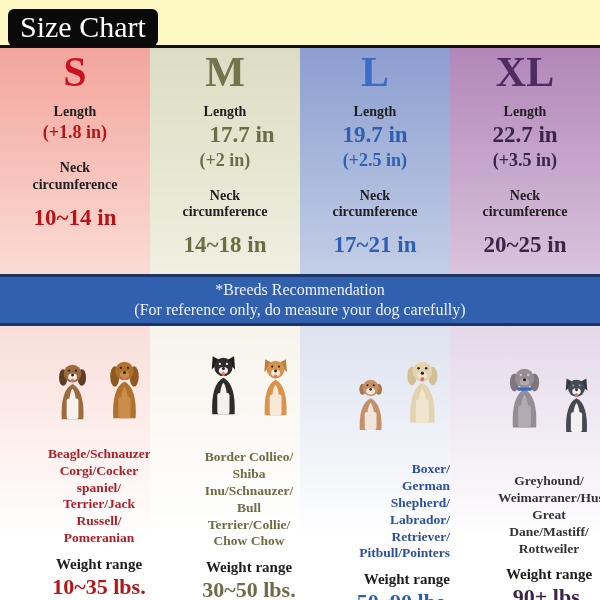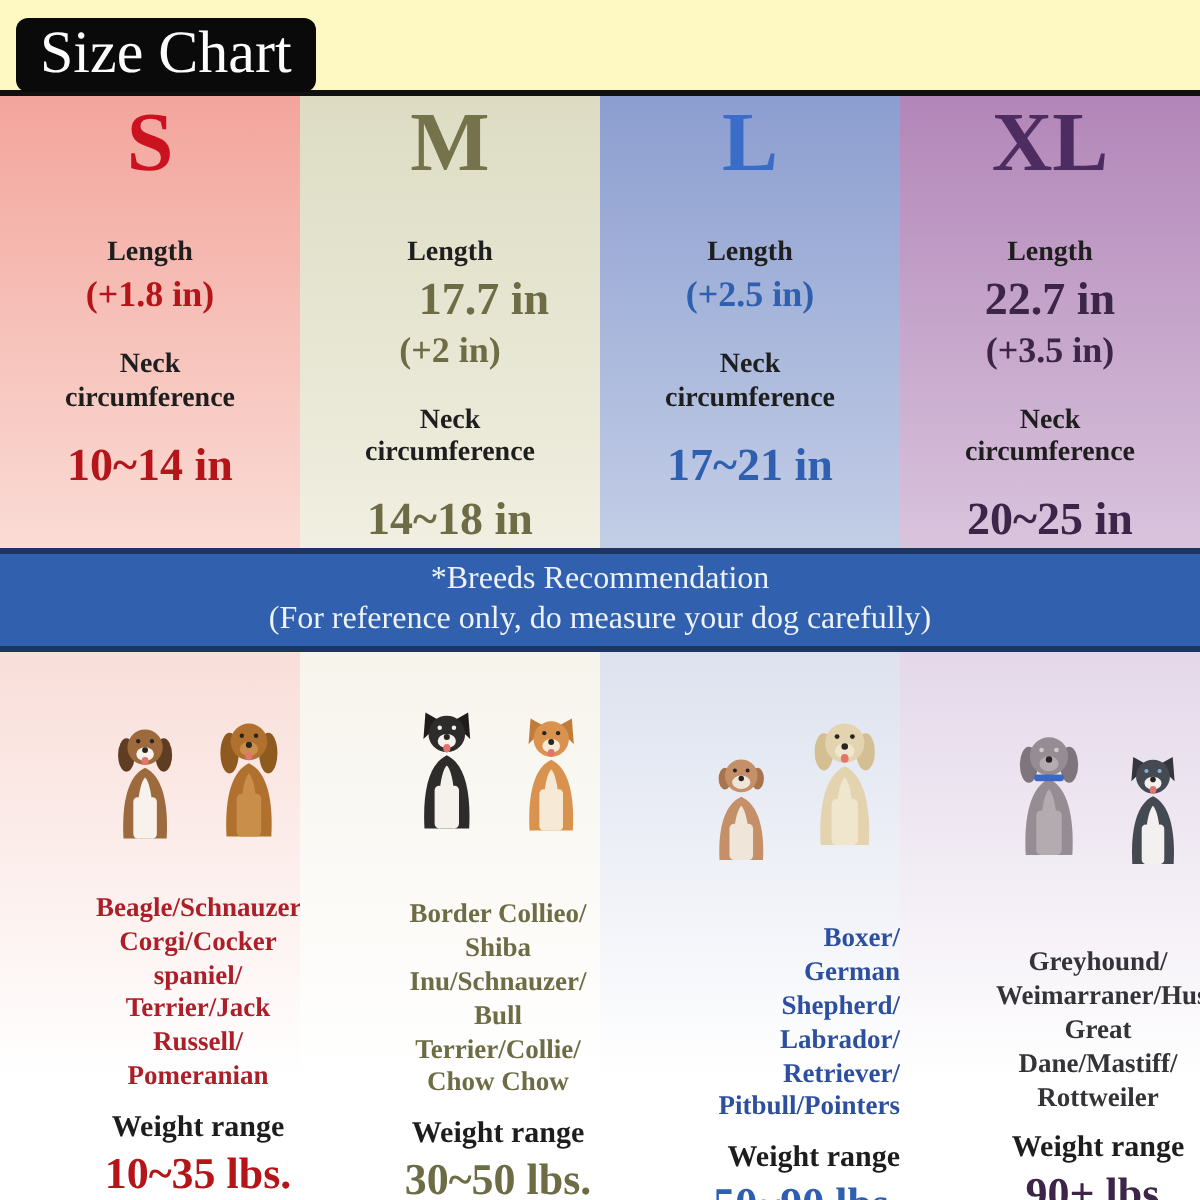--- a/index.html
+++ b/index.html
@@ -16,21 +16,21 @@
   
   .spec-row { display:flex; width:600px; height:226px; }
   .spec-col { width:150px; height:226px; text-align:center; display:flex; flex-direction:column; }
   .spec-col.s  { background:linear-gradient(180deg,#f3a59c,#fadcd5); }
   .spec-col.m  { background:linear-gradient(180deg,#dddcc3,#f0efe1); }
   .spec-col.l  { background:linear-gradient(180deg,#8c9ed0,#c3cee6); }
   .spec-col.xl { background:linear-gradient(180deg,#b286b8,#d9c4dd); }
 
   .size-letter { font-size:42px; font-weight:bold; line-height:1.04; padding-top:3px; }
   .mini-label  { font-size:14px; font-weight:bold; color:#1e1e1e; line-height:1.2; }
-  .len-label   { margin-top:24px; }
+  .len-label   { margin-top:9px; }
   .len-value   { font-size:23px; font-weight:bold; line-height:1.1; margin-top:2px; }
   .len-extra   { font-size:18px; font-weight:bold; line-height:1.1; margin-top:3px; }
   .neck-label  { margin-top:17px; white-space:pre-line; }
   .neck-value  { font-size:23px; font-weight:bold; margin-top:11px; }
 
   
   .banner { width:600px; height:52px; background:#3060ae; border-top:3px solid #1d3563;
             border-bottom:3px solid #1d3563; color:#eef2f9; text-align:center;
             display:flex; flex-direction:column; justify-content:center; }
   .banner div { font-size:16px; line-height:1.26; }
@@ -76,20 +76,21 @@
       <div class="len-value" style="color: rgb(109, 108, 69); padding-left: 34px;">17.7 in</div>
       <div class="len-extra" style="color: rgb(109, 108, 69);">(+2 in)</div>
       <div class="mini-label neck-label">Neck
 circumference</div>
       <div class="neck-value" style="color: rgb(109, 108, 69);">14~18 in</div>
     </div>
 
     <div class="spec-col l">
       <div class="size-letter" style="color: rgb(59, 108, 199);">L</div>
       <div class="mini-label len-label">Length</div>
+      <div class="len-value" style="color: rgb(46, 95, 176);">19.7 in</div>
       <div class="len-extra" style="color: rgb(46, 95, 176);">(+2.5 in)</div>
       <div class="mini-label neck-label">Neck
 circumference</div>
       <div class="neck-value" style="color: rgb(46, 95, 176);">17~21 in</div>
     </div>
 
     <div class="spec-col xl">
       <div class="size-letter" style="color: rgb(77, 44, 98);">XL</div>
       <div class="mini-label len-label">Length</div>
       <div class="len-value" style="color: rgb(60, 37, 72);">22.7 in</div>

